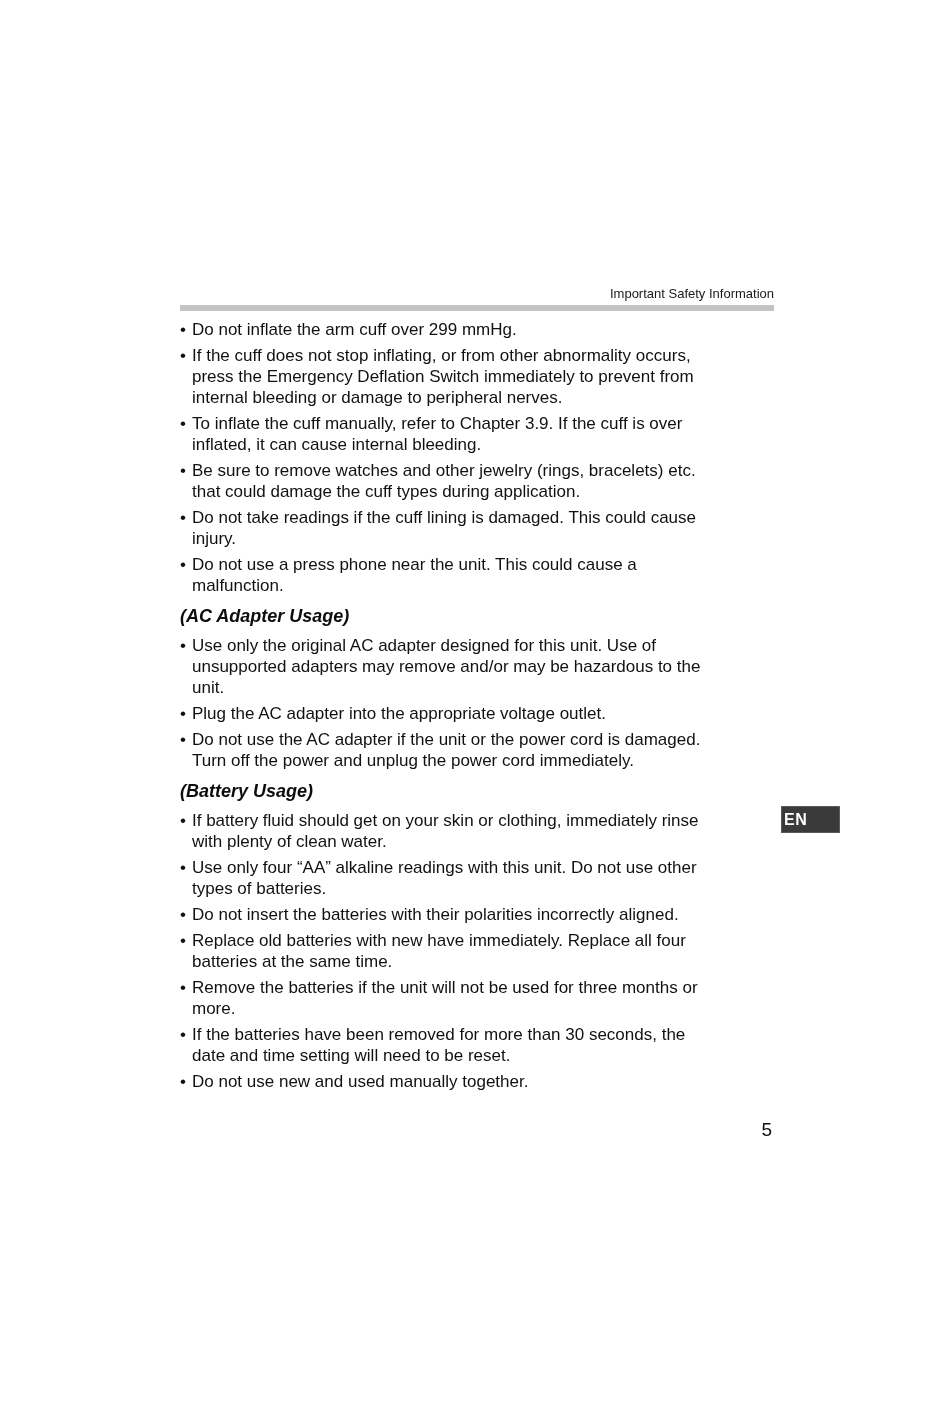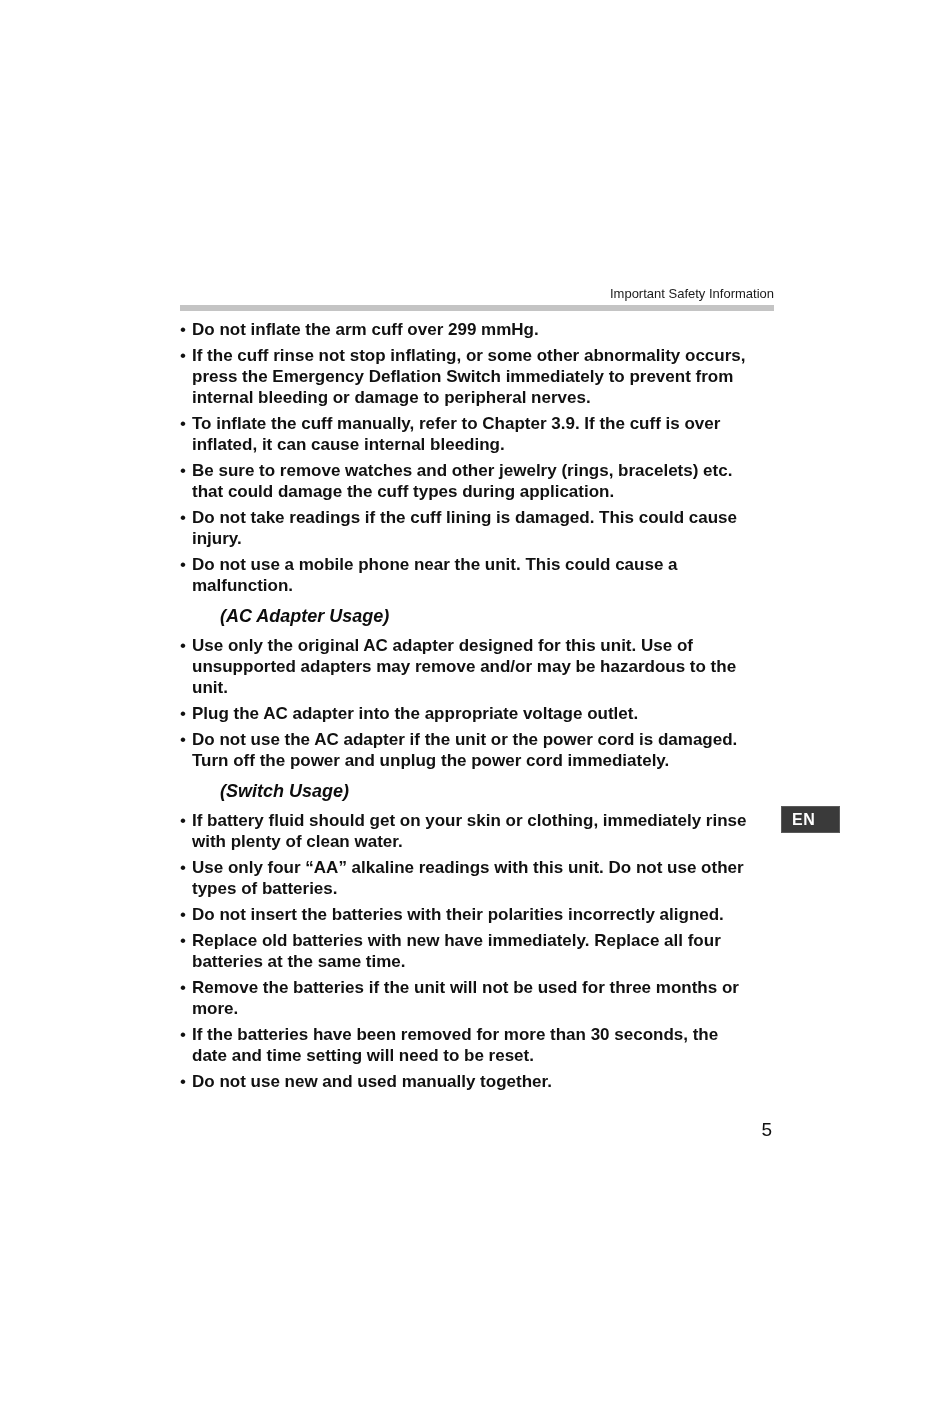--- a/index.html
+++ b/index.html
@@ -45,31 +45,29 @@
     margin-bottom: 5px;
   }
   .bullet-marker {
     position: absolute;
     left: 0;
     top: 0;
   }
   .bullet-text {
     display: block;
     white-space: pre-line;
-    font-weight: bold;
   }
   .section-heading {
     font-size: 18px;
     font-weight: bold;
     font-style: italic;
     line-height: 22px;
     margin-top: 9px;
     margin-bottom: 8px;
     color: #0d0d0d;
-    margin-left: 40px;
   }
   .page-number {
     text-align: right;
     font-size: 19px;
     margin-top: 27px;
     padding-right: 2px;
     color: #111111;
   }
   .en-badge {
     position: absolute;
@@ -77,79 +75,79 @@
     top: 806px;
     width: 59px;
     height: 27px;
     background: #3a3a3a;
     border: 1px solid #5a5a5a;
     box-sizing: border-box;
     color: #ffffff;
     font-size: 16px;
     font-weight: bold;
     line-height: 25px;
-    padding-left: 10px;
+    padding-left: 2px;
     letter-spacing: 0.5px;
   }
 </style>
 </head>
 <body>
 
 <div class="page">
   <div class="content">
     <div class="running-header">Important Safety Information</div>
     <div class="header-rule"></div>
     <div class="doc-body" id="sections">
         <div class="bullet-item">
           <span class="bullet-marker">•</span>
           <span class="bullet-text">Do not inflate the arm cuff over 299 mmHg.</span>
         </div>
         <div class="bullet-item">
           <span class="bullet-marker">•</span>
-          <span class="bullet-text">If the cuff rinse not stop inflating, or some other abnormality occurs,
+          <span class="bullet-text">If the cuff does not stop inflating, or from other abnormality occurs,
 press the Emergency Deflation Switch immediately to prevent from
 internal bleeding or damage to peripheral nerves.</span>
         </div>
         <div class="bullet-item">
           <span class="bullet-marker">•</span>
           <span class="bullet-text">To inflate the cuff manually, refer to Chapter 3.9. If the cuff is over
 inflated, it can cause internal bleeding.</span>
         </div>
         <div class="bullet-item">
           <span class="bullet-marker">•</span>
           <span class="bullet-text">Be sure to remove watches and other jewelry (rings, bracelets) etc.
 that could damage the cuff types during application.</span>
         </div>
         <div class="bullet-item">
           <span class="bullet-marker">•</span>
           <span class="bullet-text">Do not take readings if the cuff lining is damaged. This could cause
 injury.</span>
         </div>
         <div class="bullet-item">
           <span class="bullet-marker">•</span>
-          <span class="bullet-text">Do not use a mobile phone near the unit. This could cause a
+          <span class="bullet-text">Do not use a press phone near the unit. This could cause a
 malfunction.</span>
         </div>
         <div class="section-heading">(AC Adapter Usage)</div>
         <div class="bullet-item">
           <span class="bullet-marker">•</span>
           <span class="bullet-text">Use only the original AC adapter designed for this unit. Use of
 unsupported adapters may remove and/or may be hazardous to the
 unit.</span>
         </div>
         <div class="bullet-item">
           <span class="bullet-marker">•</span>
           <span class="bullet-text">Plug the AC adapter into the appropriate voltage outlet.</span>
         </div>
         <div class="bullet-item">
           <span class="bullet-marker">•</span>
           <span class="bullet-text">Do not use the AC adapter if the unit or the power cord is damaged.
 Turn off the power and unplug the power cord immediately.</span>
         </div>
-        <div class="section-heading">(Switch Usage)</div>
+        <div class="section-heading">(Battery Usage)</div>
         <div class="bullet-item">
           <span class="bullet-marker">•</span>
           <span class="bullet-text">If battery fluid should get on your skin or clothing, immediately rinse
 with plenty of clean water.</span>
         </div>
         <div class="bullet-item">
           <span class="bullet-marker">•</span>
           <span class="bullet-text">Use only four “AA” alkaline readings with this unit. Do not use other
 types of batteries.</span>
         </div>

